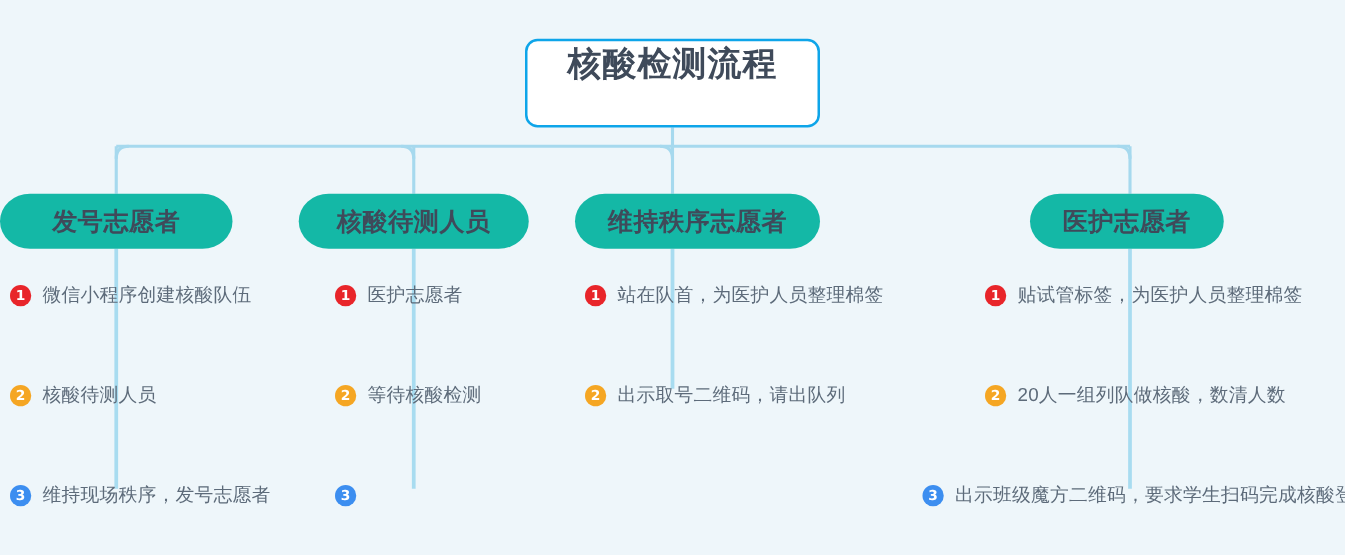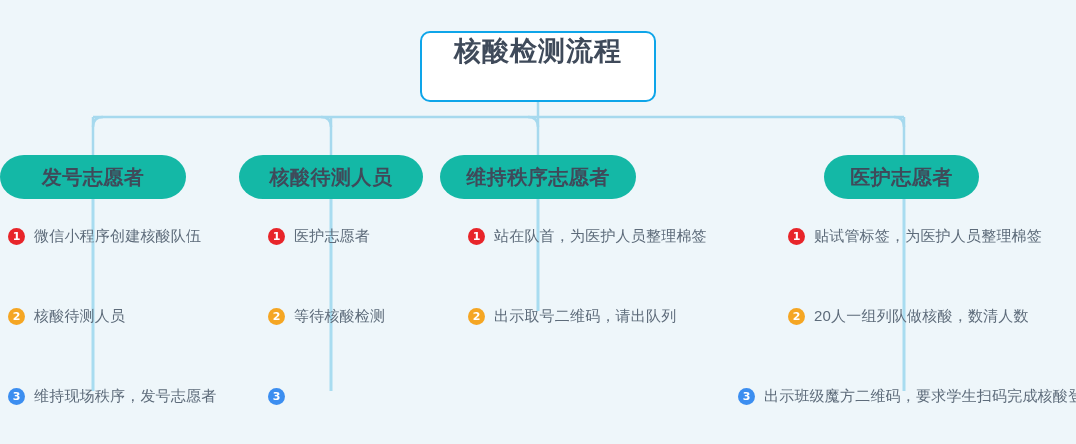--- a/index.html
+++ b/index.html
@@ -182,21 +182,21 @@
     </div>
     <div class="step">
       <span class="badge badge-2">2</span>
       <span class="step-text">等待核酸检测</span>
     </div>
     <div class="step">
       <span class="badge badge-3">3</span>
     </div>
   </div>
 
-  <div class="branch" style="left:440px; width:196px;">
+  <div class="branch" style="left:460px; width:196px;">
     <div class="branch-head">
       <span class="branch-title">维持秩序志愿者</span>
     </div>
   </div>
   <div class="steps" style="left:468px;">
     <div class="step">
       <span class="badge badge-1">1</span>
       <span class="step-text">站在队首，为医护人员整理棉签</span>
     </div>
     <div class="step">

